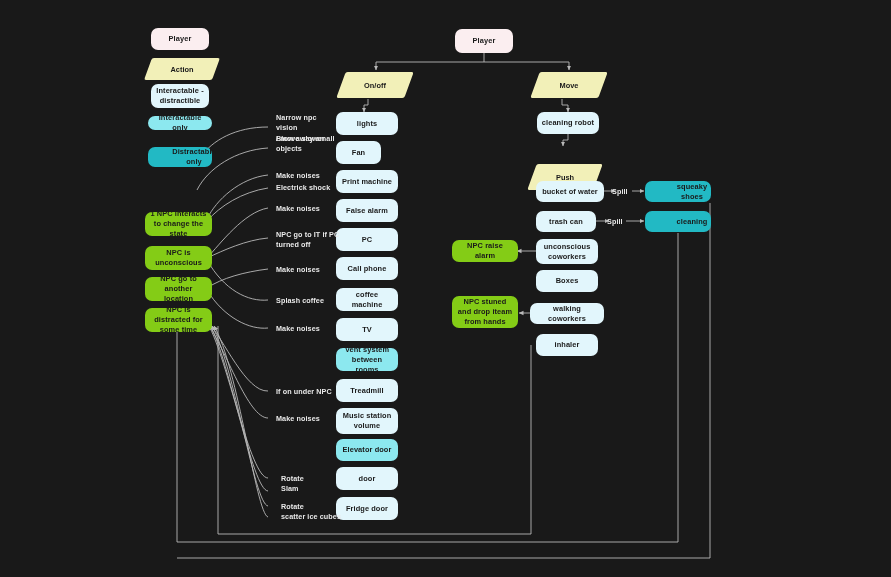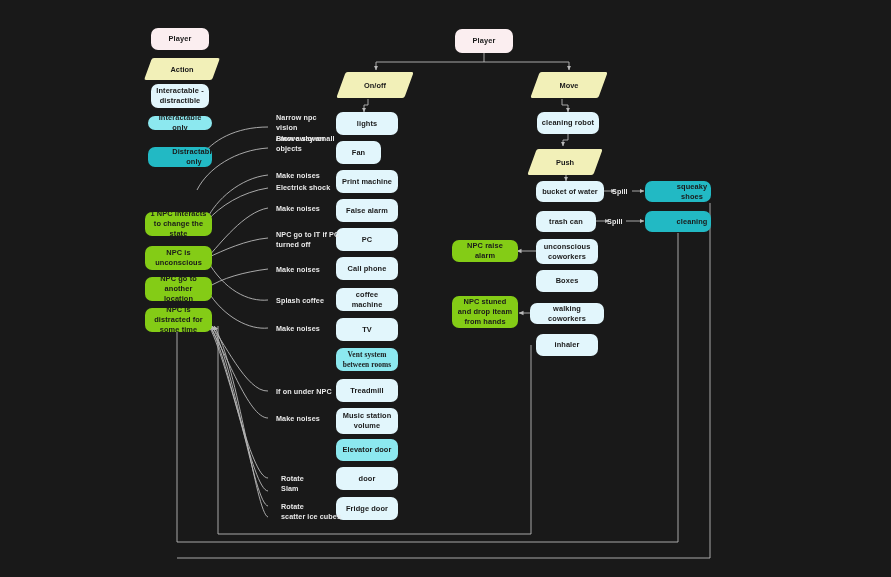--- a/index.html
+++ b/index.html
@@ -142,34 +142,34 @@
   <div class="node n-player" style="left:455px;top:29px;width:58px;height:24px;">Player</div>
 
   <div class="para" style="left:341px;top:72px;width:68px;height:26px;">
     <span class="skew"></span>
     <span class="txt">On/off</span>
   </div>
   <div class="para" style="left:535px;top:72px;width:68px;height:26px;">
     <span class="skew"></span>
     <span class="txt">Move</span>
   </div>
-  <div class="para" style="left:532px;top:149px;width:66px;height:26px;">
+  <div class="para" style="left:532px;top:164px;width:66px;height:26px;">
     <span class="skew"></span>
     <span class="txt">Push</span>
   </div>
 
   <div class="node n-light" style="left:336px;top:112px;width:62px;height:23px;">lights</div>
   <div class="node n-light" style="left:336px;top:141px;width:45px;height:23px;">Fan</div>
   <div class="node n-light" style="left:336px;top:170px;width:62px;height:23px;">Print machine</div>
   <div class="node n-light" style="left:336px;top:199px;width:62px;height:23px;">False alarm</div>
   <div class="node n-light" style="left:336px;top:228px;width:62px;height:23px;">PC</div>
   <div class="node n-light" style="left:336px;top:257px;width:62px;height:23px;">Call phone</div>
   <div class="node n-light" style="left:336px;top:288px;width:62px;height:23px;">coffee machine</div>
   <div class="node n-light" style="left:336px;top:318px;width:62px;height:23px;">TV</div>
-  <div class="node n-cyan" style="left:336px;top:348px;width:62px;height:23px;font-family:Liberation Serif, serif;">Vent system between rooms</div>
+  <div class="node n-cyan" style="left:336px;top:348px;width:62px;height:23px;">Vent system between rooms</div>
   <div class="node n-light" style="left:336px;top:379px;width:62px;height:23px;">Treadmill</div>
   <div class="node n-light" style="left:336px;top:408px;width:62px;height:26px;">Music station volume</div>
   <div class="node n-cyan" style="left:336px;top:439px;width:62px;height:22px;">Elevator door</div>
   <div class="node n-light" style="left:336px;top:467px;width:62px;height:23px;">door</div>
   <div class="node n-light" style="left:336px;top:497px;width:62px;height:23px;">Fridge door</div>
 
   <div class="elabel" style="left:276px;top:113px;">Narrow npc
 vision
 / move slower</div>
   <div class="elabel" style="left:276px;top:134px;">Blow away small

